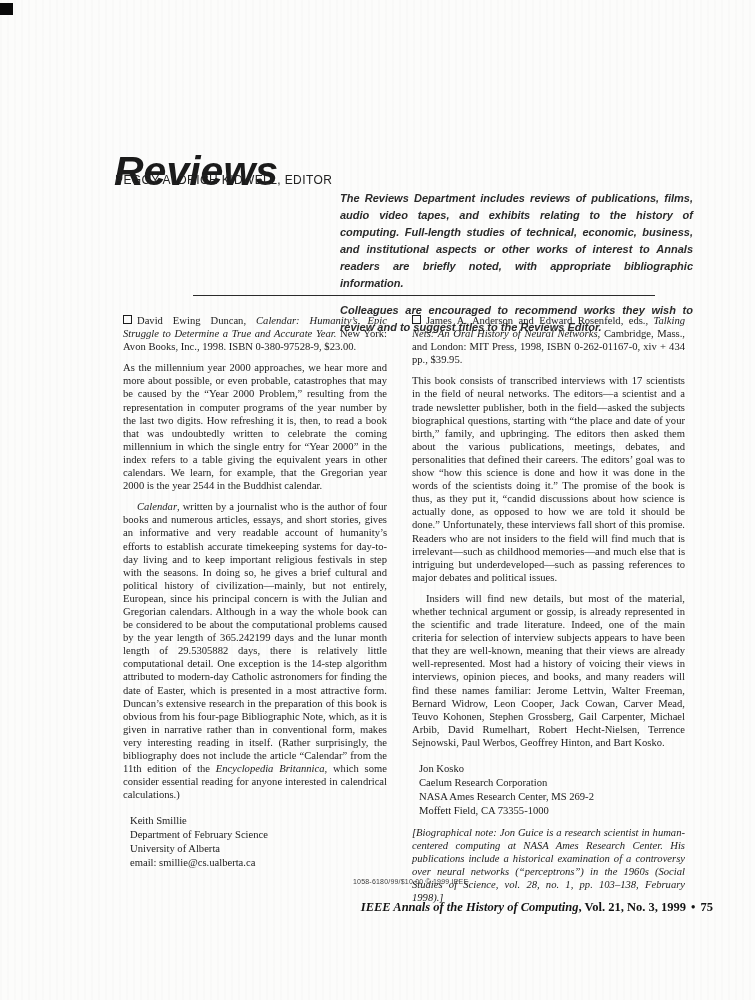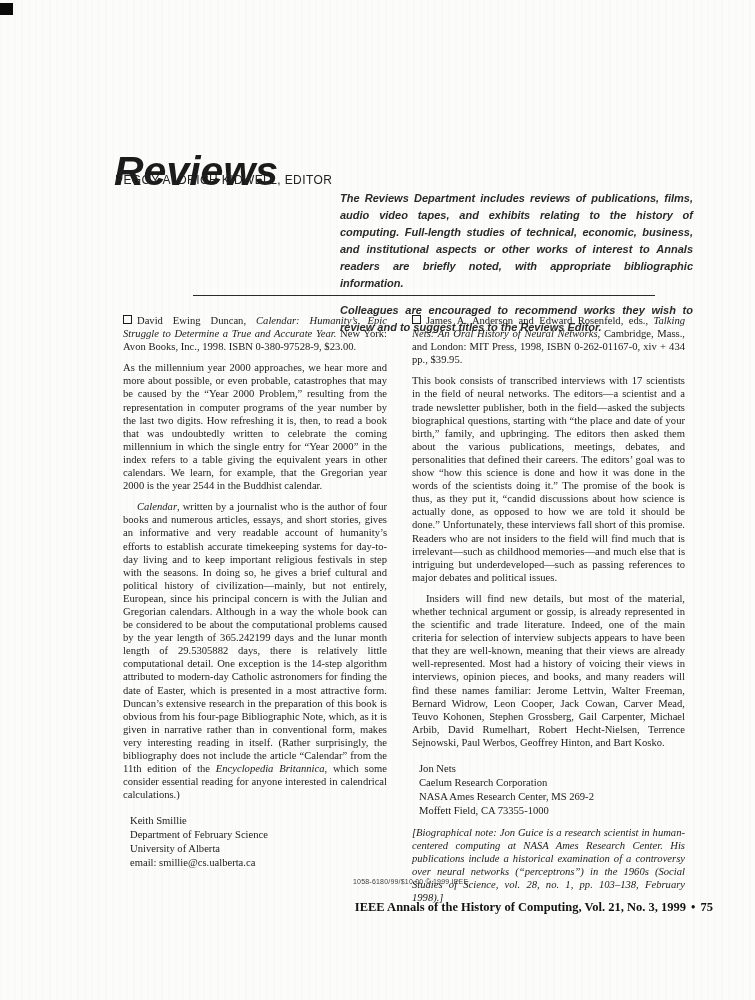--- a/index.html
+++ b/index.html
@@ -52,21 +52,21 @@
   .bio-note{margin-top:14px;font-style:italic;text-align:justify;}
   .issn-line{
     position:absolute;left:353px;top:878px;
     font-family:"Liberation Sans", sans-serif;
     font-size:7px;letter-spacing:0.2px;color:#3d3d3d;
   }
   .footer-line{
     position:absolute;left:115px;top:900px;width:598px;text-align:right;
     font-weight:bold;font-size:12.5px;color:#141414;
   }
-  .footer-line .journal{margin-top:8px;}
+  .footer-line .journal{font-style:italic;margin-top:8px;}
   .footer-line .bullet{margin:0 5px;}
 </style>
 </head>
 <body>
 
 <div class="corner-mark"></div>
 
 <h1 class="page-title">Reviews</h1>
 
 <div class="editor-line">PEGGY ALDRICH KIDWELL, EDITOR</div>
@@ -90,21 +90,21 @@
       <span class="sig-line">University of Alberta</span>
       <span class="sig-line">email: smillie@cs.ualberta.ca</span>
     </div>
   </div>
 
   <div class="col col-right">
     <p class="citation"><span class="sq"></span><span><span>James A. Anderson and Edward Rosenfeld, eds., </span><span class="it">Talking Nets: An Oral History of Neural Networks</span><span>, Cambridge, Mass., and London: MIT Press, 1998, ISBN 0-262-01167-0, xiv + 434 pp., $39.95.</span></span></p>
     <p class="para"><span>This book consists of transcribed interviews with 17 scientists in the field of neural networks. The editors—a scientist and a trade newsletter publisher, both in the field—asked the subjects biographical questions, starting with “the place and date of your birth,” family, and upbringing. The editors then asked them about the various publications, meetings, debates, and personalities that defined their careers. The editors’ goal was to show “how this science is done and how it was done in the words of the scientists doing it.” The promise of the book is thus, as they put it, “candid discussions about how science is actually done, as opposed to how we are told it should be done.” Unfortunately, these interviews fall short of this promise. Readers who are not insiders to the field will find much that is irrelevant—such as childhood memories—and much else that is intriguing but underdeveloped—such as passing references to major debates and political issues.</span></p>
     <p class="para indent"><span>Insiders will find new details, but most of the material, whether technical argument or gossip, is already represented in the scientific and trade literature. Indeed, one of the main criteria for selection of interview subjects appears to have been that they are well-known, meaning that their views are already well-represented. Most had a history of voicing their views in interviews, opinion pieces, and books, and many readers will find these names familiar: Jerome Lettvin, Walter Freeman, Bernard Widrow, Leon Cooper, Jack Cowan, Carver Mead, Teuvo Kohonen, Stephen Grossberg, Gail Carpenter, Michael Arbib, David Rumelhart, Robert Hecht-Nielsen, Terrence Sejnowski, Paul Werbos, Geoffrey Hinton, and Bart Kosko.</span></p>
     <div class="signature">
-      <span class="sig-name">Jon Nets</span>
+      <span class="sig-name">Jon Kosko</span>
       <span class="sig-line">Caelum Research Corporation</span>
       <span class="sig-line">NASA Ames Research Center, MS 269-2</span>
       <span class="sig-line">Moffett Field, CA 73355-1000</span>
     </div>
     <p class="bio-note">[Biographical note: Jon Guice is a research scientist in human-centered computing at NASA Ames Research Center. His publications include a historical examination of a controversy over neural networks (“perceptrons”) in the 1960s (Social Studies of Science, vol. 28, no. 1, pp. 103–138, February 1998).]</p>
   </div>
 
 </div>
 
 <div class="issn-line">1058-6180/99/$10.00 © 1999 IEEE</div>

